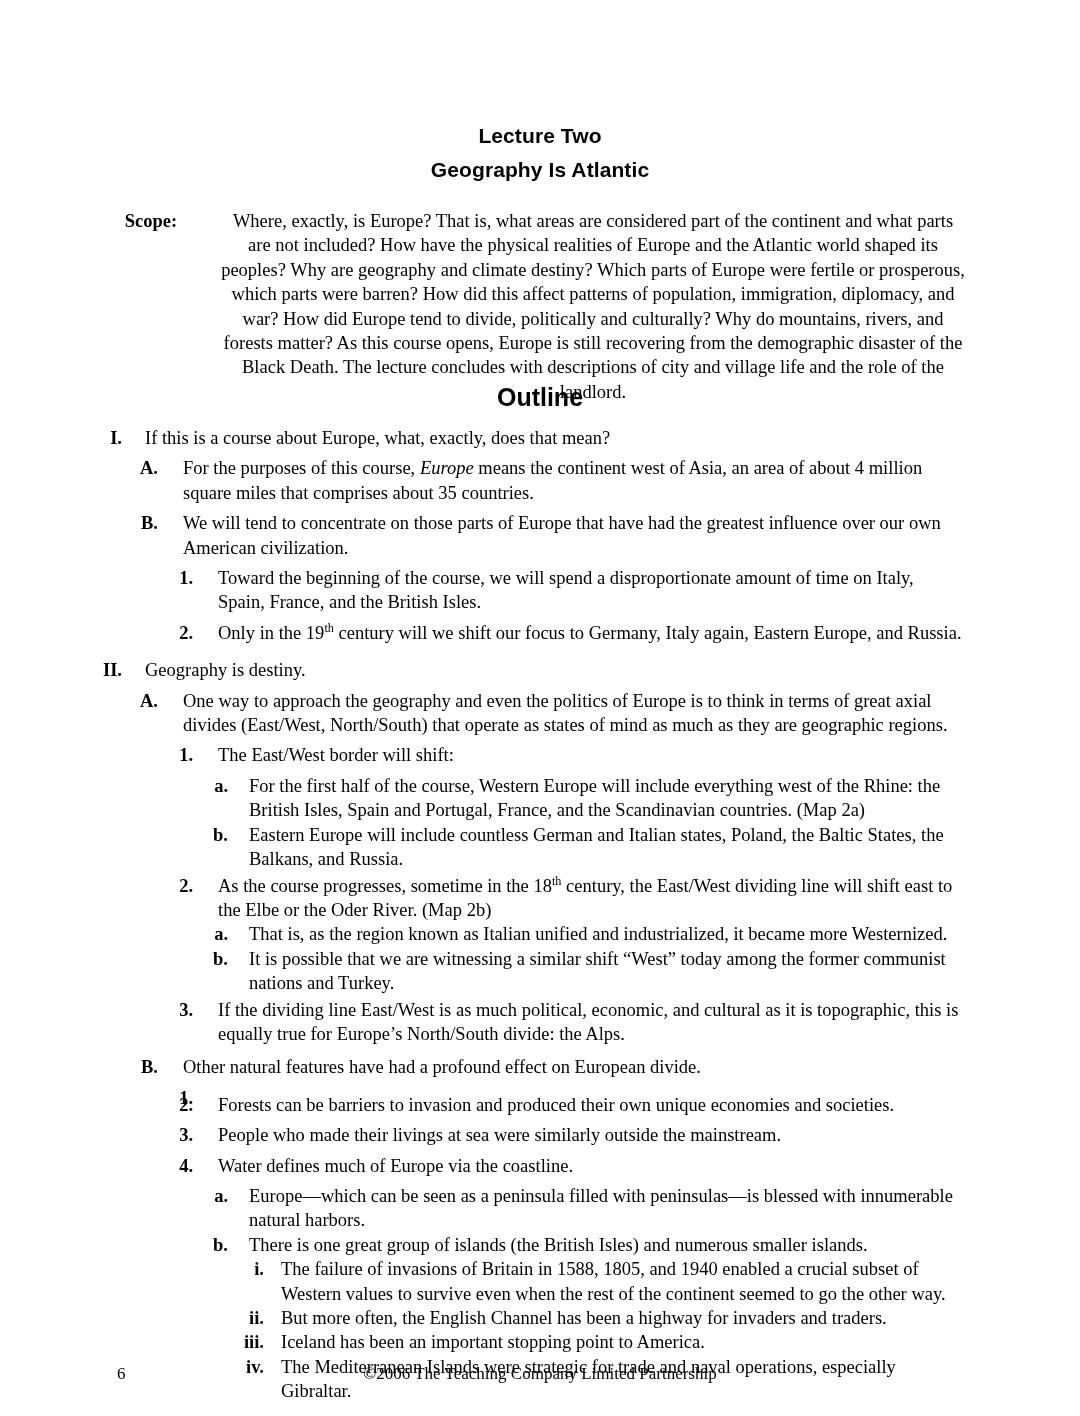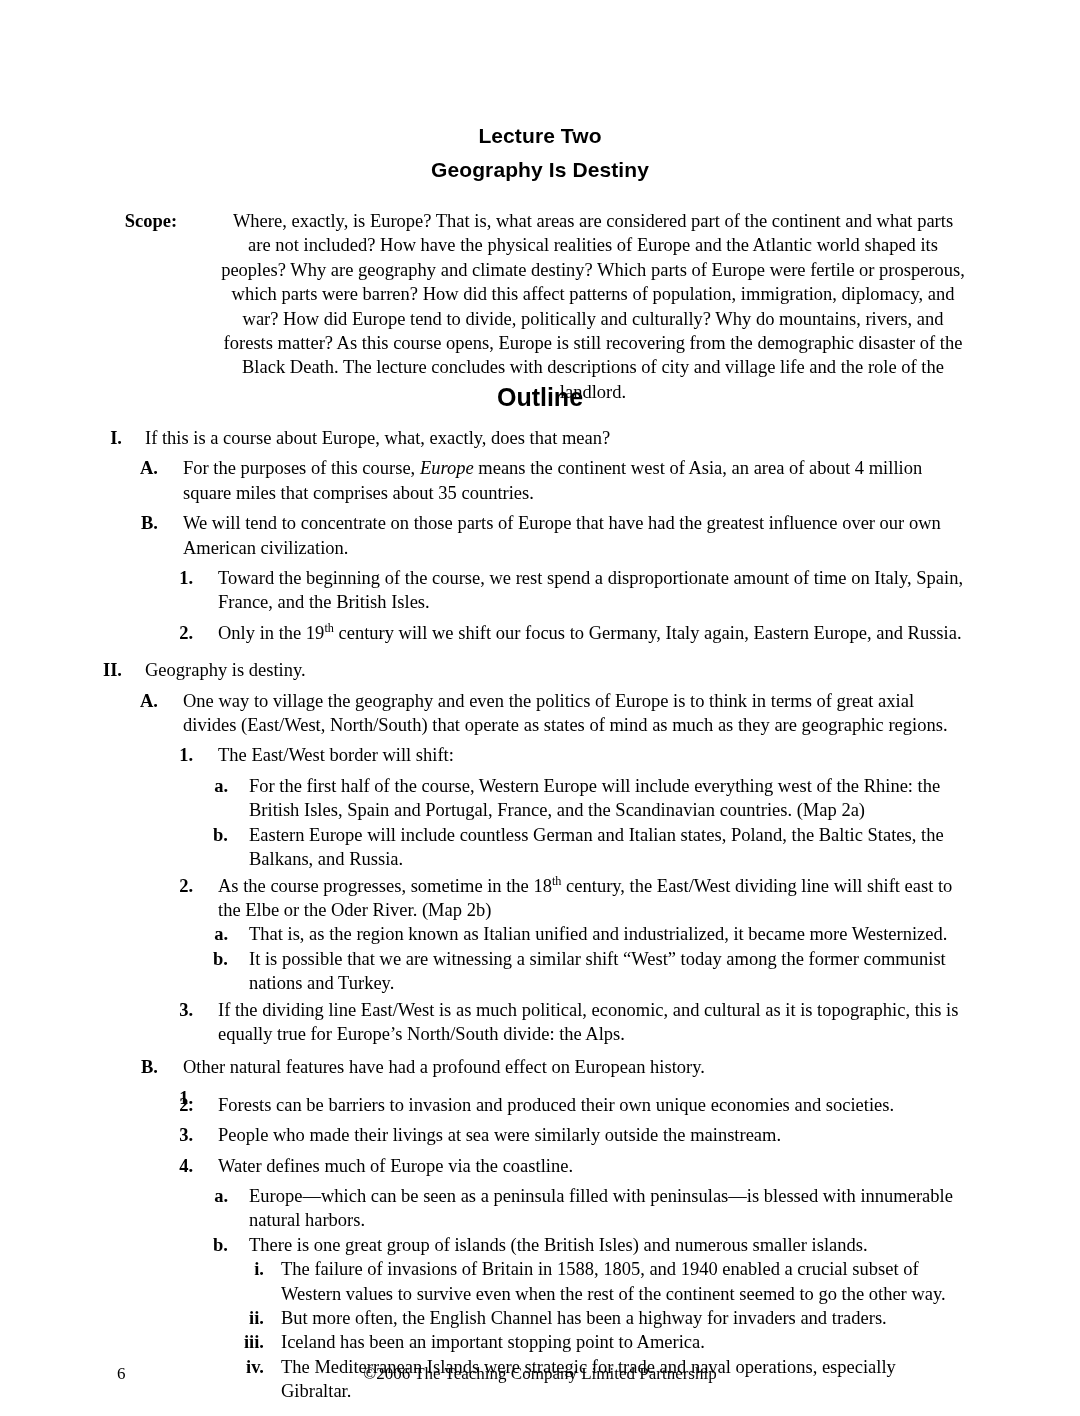--- a/index.html
+++ b/index.html
@@ -133,21 +133,21 @@
     top: 0;
     text-align: center;
   }
 </style>
 </head>
 <body>
 
 <div class="page">
 
   <div class="doc-title" id="lecture-title">Lecture Two</div>
-  <div class="doc-title" id="lecture-subtitle">Geography Is Destiny</div>
+  <div class="doc-title" id="lecture-subtitle">Geography Is Atlantic</div>
 
   <div id="scope-block">
     <span class="scope-label">Scope:</span>
     <span class="scope-text">Where, exactly, is Europe? That is, what areas are considered part of the continent and what parts are not included? How have the physical realities of Europe and the Atlantic world shaped its peoples? Why are geography and climate destiny? Which parts of Europe were fertile or prosperous, which parts were barren? How did this affect patterns of population, immigration, diplomacy, and war? How did Europe tend to divide, politically and culturally? Why do mountains, rivers, and forests matter? As this course opens, Europe is still recovering from the demographic disaster of the Black Death. The lecture concludes with descriptions of city and village life and the role of the landlord.</span>
   </div>
 
   <div id="outline-heading">Outline</div>
 
   <div id="outline-list">
 
@@ -161,36 +161,36 @@
       <span class="otext"><span>For the purposes of this course, </span><i class="em">Europe</i><span> means the continent west of Asia, an area of about 4 million square miles that comprises about 35 countries.</span></span>
     </div>
 
     <div class="oitem lvl2 gap-sm">
       <span class="marker">B.</span>
       <span class="otext">We will tend to concentrate on those parts of Europe that have had the greatest influence over our own American civilization.</span>
     </div>
 
     <div class="oitem lvl3 gap-sm">
       <span class="marker">1.</span>
-      <span class="otext">Toward the beginning of the course, we rest spend a disproportionate amount of time on Italy, Spain, France, and the British Isles.</span>
+      <span class="otext">Toward the beginning of the course, we will spend a disproportionate amount of time on Italy, Spain, France, and the British Isles.</span>
     </div>
 
     <div class="oitem lvl3 gap-sm">
       <span class="marker">2.</span>
       <span class="otext"><span>Only in the 19</span><sup class="ord">th</sup><span> century will we shift our focus to Germany, Italy again, Eastern Europe, and Russia.</span></span>
     </div>
 
     <div class="oitem lvl1 gap-lg">
       <span class="marker">II.</span>
       <span class="otext">Geography is destiny.</span>
     </div>
 
     <div class="oitem lvl2 gap-sm">
       <span class="marker">A.</span>
-      <span class="otext">One way to village the geography and even the politics of Europe is to think in terms of great axial divides (East/West, North/South) that operate as states of mind as much as they are geographic regions.</span>
+      <span class="otext">One way to approach the geography and even the politics of Europe is to think in terms of great axial divides (East/West, North/South) that operate as states of mind as much as they are geographic regions.</span>
     </div>
 
     <div class="oitem lvl3 gap-sm">
       <span class="marker">1.</span>
       <span class="otext">The East/West border will shift:</span>
     </div>
 
     <div class="oitem lvl4 gap-sm">
       <span class="marker">a.</span>
       <span class="otext">For the first half of the course, Western Europe will include everything west of the Rhine: the British Isles, Spain and Portugal, France, and the Scandinavian countries. (Map 2a)</span>
@@ -216,21 +216,21 @@
       <span class="otext">It is possible that we are witnessing a similar shift “West” today among the former communist nations and Turkey.</span>
     </div>
 
     <div class="oitem lvl3">
       <span class="marker">3.</span>
       <span class="otext">If the dividing line East/West is as much political, economic, and cultural as it is topographic, this is equally true for Europe’s North/South divide: the Alps.</span>
     </div>
 
     <div class="oitem lvl2 gap-md">
       <span class="marker">B.</span>
-      <span class="otext">Other natural features have had a profound effect on European history.</span>
+      <span class="otext">Other natural features have had a profound effect on European divide.</span>
     </div>
 
     <div class="oitem lvl3 gap-sm">
       <span class="marker">1.</span>
     </div>
 
     <div class="oitem lvl3 gap-sm">
       <span class="marker">2.</span>
       <span class="otext">Forests can be barriers to invasion and produced their own unique economies and societies.</span>
     </div>

